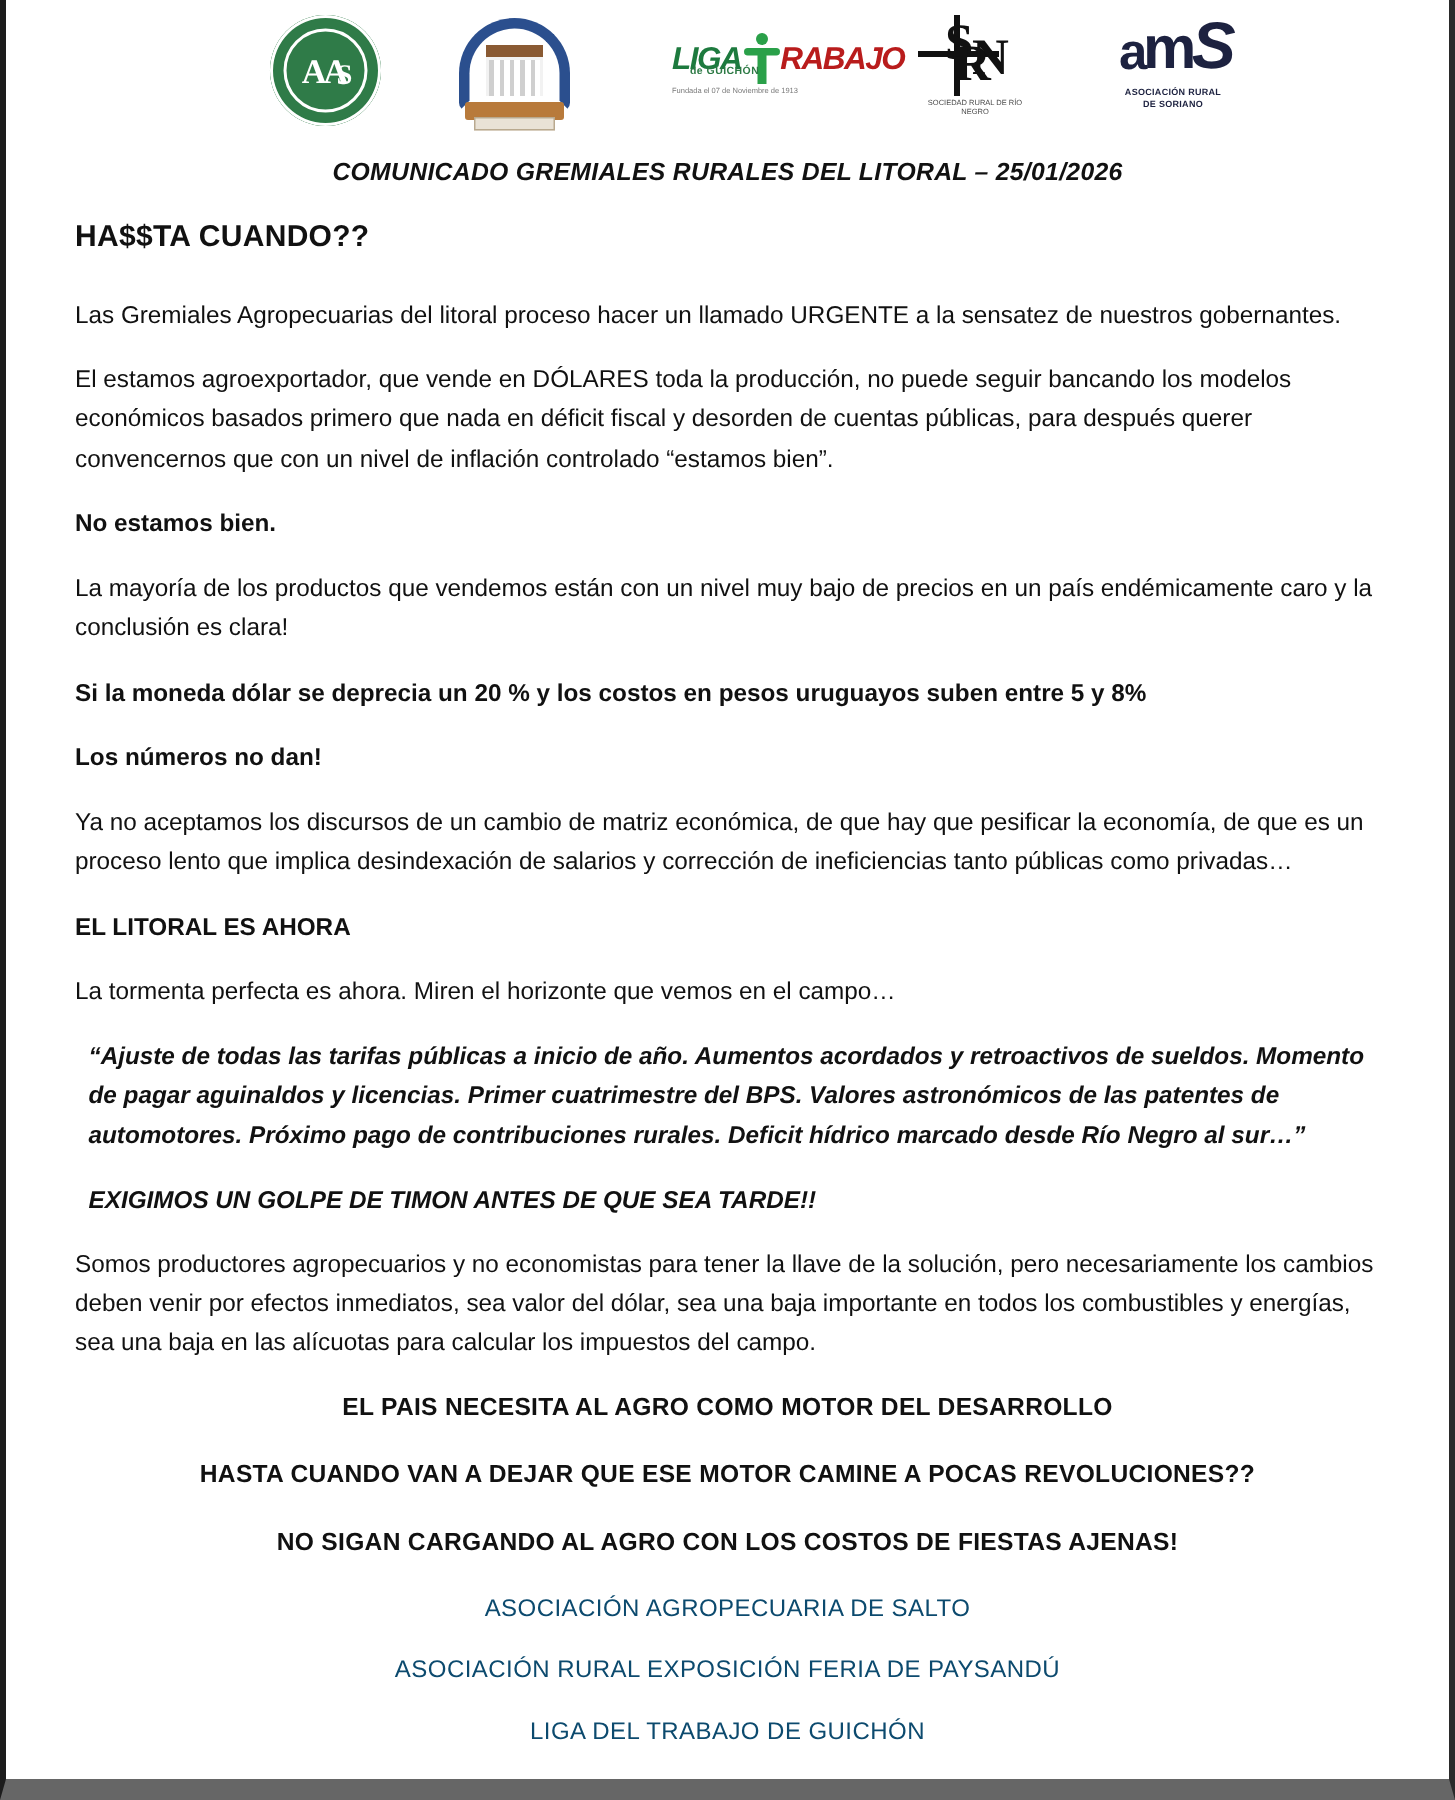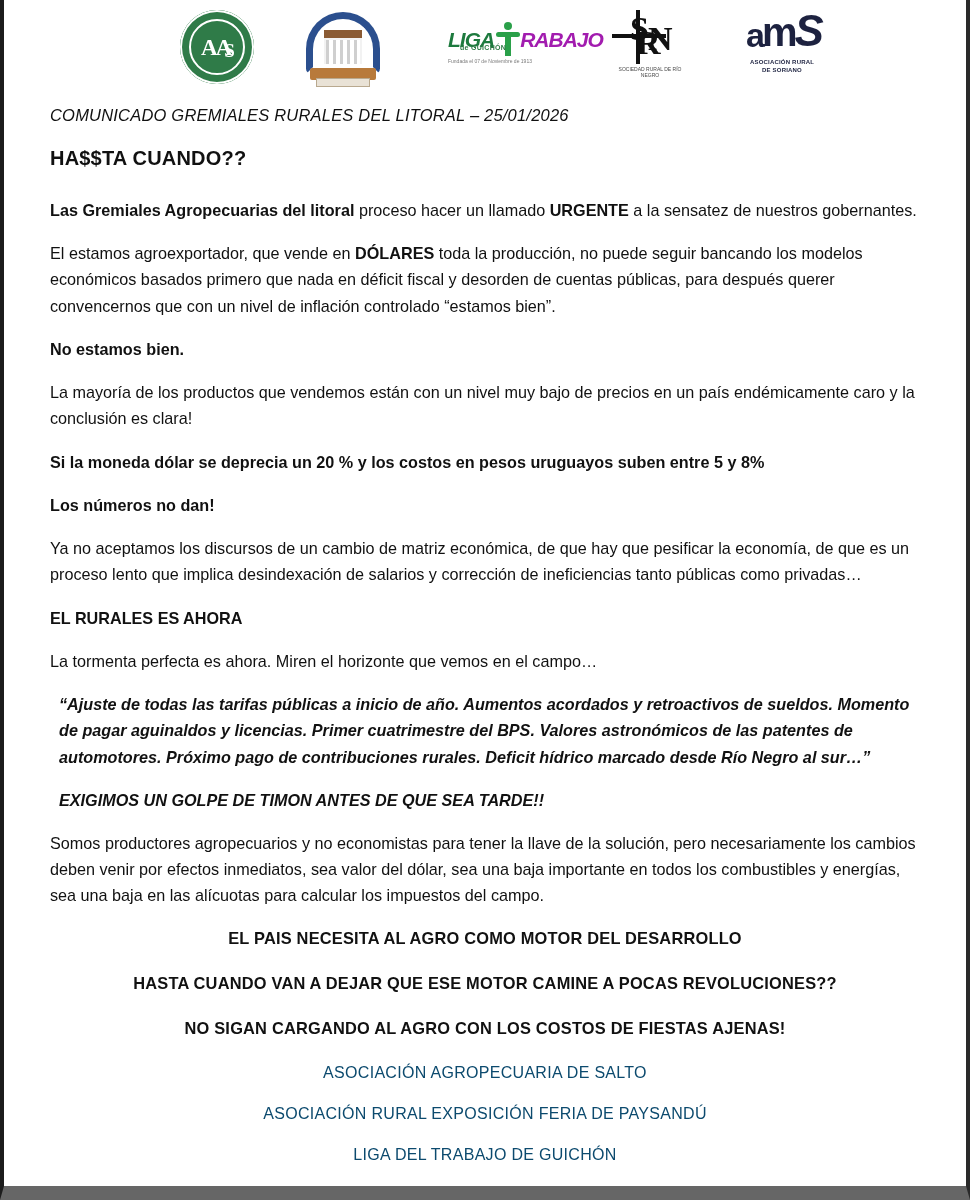--- a/index.html
+++ b/index.html
@@ -148,21 +148,21 @@
     width: 8px; height: 8px; border-radius: 50%; background: #2aa049;
   }
   .liga-figure .arms {
     position: absolute; left: -1px; top: 10px;
     width: 24px; height: 5px; background: #2aa049; border-radius: 3px;
   }
   .liga-figure .body {
     position: absolute; left: 8px; top: 10px;
     width: 6px; height: 24px; background: #2aa049;
   }
-  .liga-word-2 { color: #a21caf; letter-spacing: -1px; }
+  .liga-word-2 { color: #b91c1c; letter-spacing: -1px; }
   .liga-sub {
     position: absolute;
     left: 28px; top: 34px;
     font-size: 7px;
     font-weight: bold;
     color: #2d7a45;
     letter-spacing: 0.3px;
   }
   .liga-foot {
     position: absolute;
@@ -232,42 +232,42 @@
     line-height: 1.35;
     letter-spacing: 0.2px;
   }
 
   
   .doc {
     padding: 0 8px;
     color: #111111;
   }
   .doc-header {
-    text-align: left;
-    font-weight: normal;
+    text-align: center;
+    font-weight: bold;
     font-style: italic;
     font-size: 16.5px;
     letter-spacing: 0.2px;
     margin-top: 10px;
   }
   .doc-title {
     font-weight: bold;
     font-size: 20px;
     margin-top: 22px;
     letter-spacing: 0.2px;
   }
 
   p.body {
     font-size: 16.2px;
     line-height: 1.62;
     margin: 0 0 17px 0;
     text-align: left;
   }
   p.body.first { margin-top: 27px; }
-  p.body b { font-weight: bold; }
+  p.body b { font-weight: normal; }
 
   p.lead-bold {
     font-size: 16.2px;
     line-height: 1.62;
     font-weight: bold;
     margin: 16px 0 17px 0;
   }
 
   p.quote {
     font-size: 16.2px;
@@ -373,21 +373,21 @@
       <p class="lead-bold">No estamos bien.</p>
 
       <p class="body">La mayoría de los productos que vendemos están con un nivel muy bajo de precios en un país endémicamente caro y la conclusión es clara!</p>
 
       <p class="lead-bold">Si la moneda dólar se deprecia un 20 % y los costos en pesos uruguayos suben entre 5 y 8%</p>
 
       <p class="lead-bold">Los números no dan!</p>
 
       <p class="body">Ya no aceptamos los discursos de un cambio de matriz económica, de que hay que pesificar la economía, de que es un proceso lento que implica desindexación de salarios y corrección de ineficiencias tanto públicas como privadas…</p>
 
-      <p class="lead-bold">EL RURALES ES AHORA</p>
+      <p class="lead-bold">EL LITORAL ES AHORA</p>
 
       <p class="body">La tormenta perfecta es ahora.  Miren el horizonte que vemos en el campo…</p>
 
       <p class="quote">“Ajuste de todas las tarifas públicas a inicio de año. Aumentos acordados y retroactivos de sueldos. Momento de pagar aguinaldos y licencias. Primer cuatrimestre del BPS.  Valores astronómicos de las patentes de automotores. Próximo pago de contribuciones rurales. Deficit hídrico marcado desde Río Negro al sur…”</p>
 
       <p class="quote">EXIGIMOS UN GOLPE DE TIMON ANTES DE QUE SEA TARDE!!</p>
 
       <p class="body">Somos productores agropecuarios y no economistas para tener la llave de la solución, pero necesariamente los cambios deben venir por efectos inmediatos, sea valor del dólar, sea una baja importante en todos los combustibles y energías, sea una baja en las alícuotas para calcular los impuestos del campo.</p>
 
       <p class="slogan first-slogan">EL PAIS NECESITA AL AGRO COMO MOTOR DEL DESARROLLO</p>

